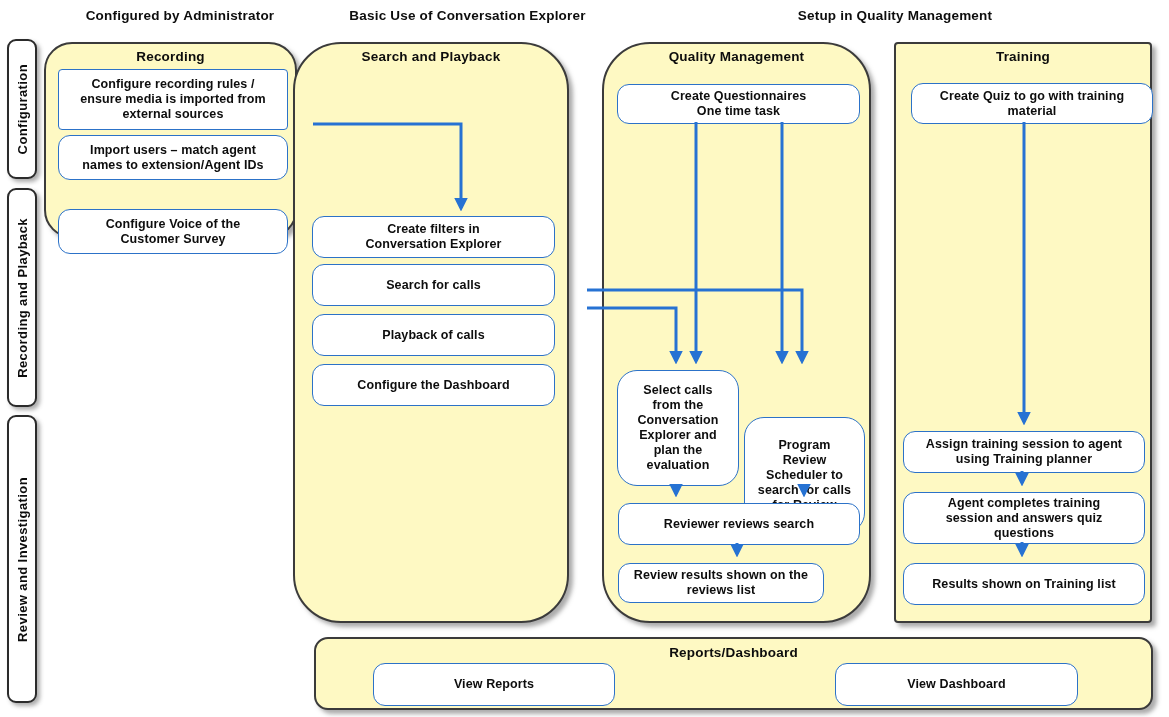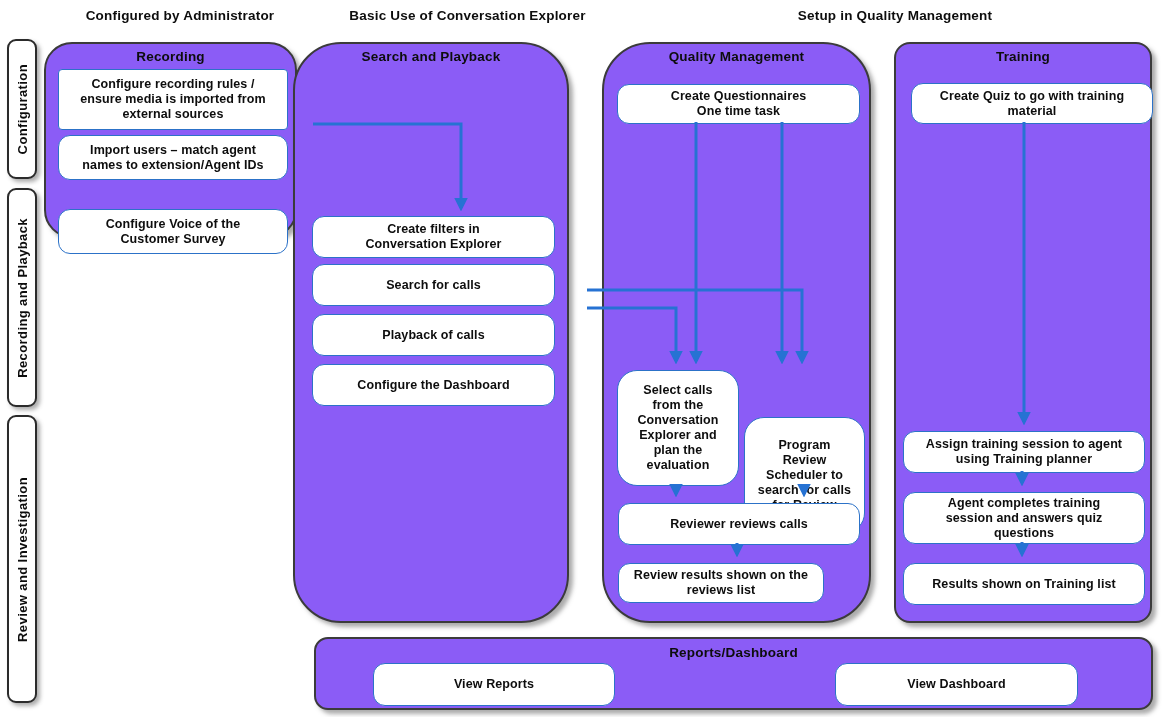--- a/index.html
+++ b/index.html
@@ -15,21 +15,21 @@
     position:absolute;left:7px;width:30px;background:#ffffff;
     border:2px solid #2b2b2b;border-radius:9px;
     box-shadow:3px 3px 4px rgba(70,70,70,.45);
     display:flex;align-items:center;justify-content:center;box-sizing:border-box;
   }
   .side-label span{
     writing-mode:vertical-rl;transform:rotate(180deg);
     font-size:13px;font-weight:700;letter-spacing:.4px;white-space:nowrap;
   }
   .lane{
-    position:absolute;background:#8b5cf6;border:2px solid #3b3b3b;
+    position:absolute;background:#fef9c3;border:2px solid #3b3b3b;
     box-shadow:4px 4px 4px rgba(90,90,90,.5);box-sizing:border-box;
   }
   .lane-title{
     position:absolute;top:5px;left:0;right:0;text-align:center;
     font-size:13.5px;font-weight:700;letter-spacing:.2px;
   }
   .step{
     position:absolute;background:#ffffff;border:1.5px solid #2c72c8;border-radius:12px;
     display:flex;align-items:center;justify-content:center;text-align:center;
     font-size:12.5px;font-weight:700;line-height:1.2;letter-spacing:.1px;
@@ -87,26 +87,26 @@
 from the
 Conversation
 Explorer and
 plan the
 evaluation</div>
     <div class="step tall" style="left:140px;top:326px;width:121px;height:116px;margin-top:47px;">Program
 Review
 Scheduler to
 search for calls
 for Review</div>
-    <div class="step" style="left:14px;top:459px;width:242px;height:42px;">Reviewer reviews calls</div>
+    <div class="step" style="left:14px;top:459px;width:242px;height:42px;">Reviewer reviews search</div>
     <div class="step" style="left:14px;top:519px;width:206px;height:40px;">Review results shown on the
 reviews list</div>
   </div>
 
-  <div class="lane" style="left:894px;top:42px;width:258px;height:581px;border-radius:16px;">
+  <div class="lane" style="left:894px;top:42px;width:258px;height:581px;border-radius:4px;">
     <div class="lane-title">Training</div>
     <div class="step" style="left:7px;top:39px;width:242px;height:41px;margin-left:8px;">Create Quiz to go with training
 material</div>
     <div class="step" style="left:7px;top:387px;width:242px;height:42px;">Assign training session to agent
 using Training planner</div>
     <div class="step" style="left:7px;top:448px;width:242px;height:52px;">Agent completes training
 session and answers quiz
 questions</div>
     <div class="step" style="left:7px;top:519px;width:242px;height:42px;">Results shown on Training list</div>
   </div>

